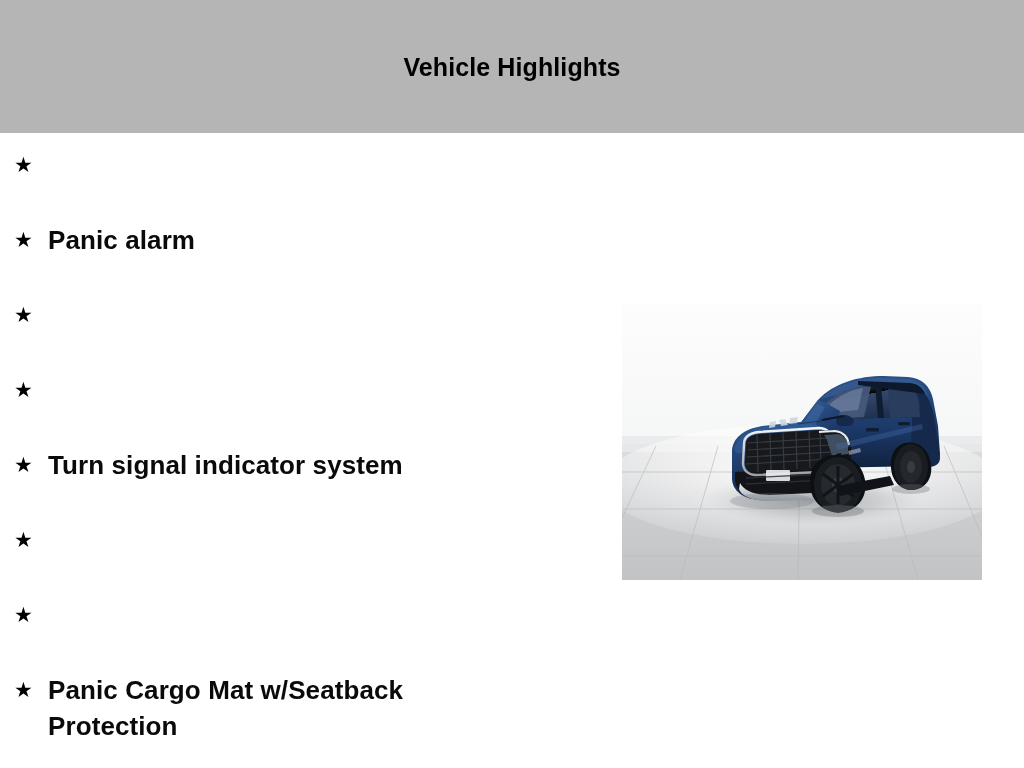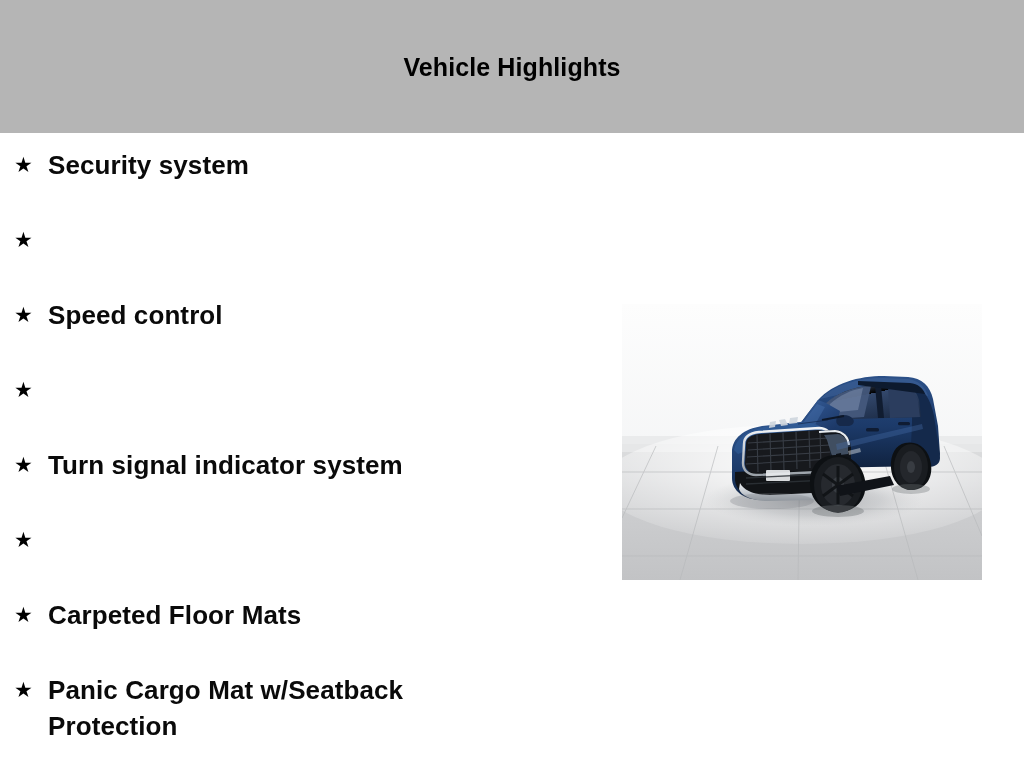--- a/index.html
+++ b/index.html
@@ -94,42 +94,40 @@
 </head>
 <body>
 
 <div id="header-bar">
   <div id="page-title">Vehicle Highlights</div>
 </div>
 
 <ul id="highlights-list">
   <li class="highlight-item">
     <span class="bullet-star">★</span>
-    <span class="highlight-label">Security system</span>
-  </li>
-  <li class="highlight-item">
-    <span class="bullet-star">★</span>
-  </li>
-  <li class="highlight-item">
-    <span class="bullet-star">★</span>
-    <span class="highlight-label">Speed control</span>
+  </li>
+  <li class="highlight-item">
+    <span class="bullet-star">★</span>
+    <span class="highlight-label">Panic alarm</span>
+  </li>
+  <li class="highlight-item">
+    <span class="bullet-star">★</span>
   </li>
   <li class="highlight-item">
     <span class="bullet-star">★</span>
   </li>
   <li class="highlight-item">
     <span class="bullet-star">★</span>
     <span class="highlight-label">Turn signal indicator system</span>
   </li>
   <li class="highlight-item">
     <span class="bullet-star">★</span>
   </li>
   <li class="highlight-item">
     <span class="bullet-star">★</span>
-    <span class="highlight-label">Carpeted Floor Mats</span>
   </li>
   <li class="highlight-item">
     <span class="bullet-star">★</span>
     <span class="highlight-label">Panic Cargo Mat w/Seatback
 Protection</span>
   </li>
 </ul>
 
 <div id="vehicle-photo">
   <svg viewBox="0 0 360 276" xmlns="http://www.w3.org/2000/svg">

